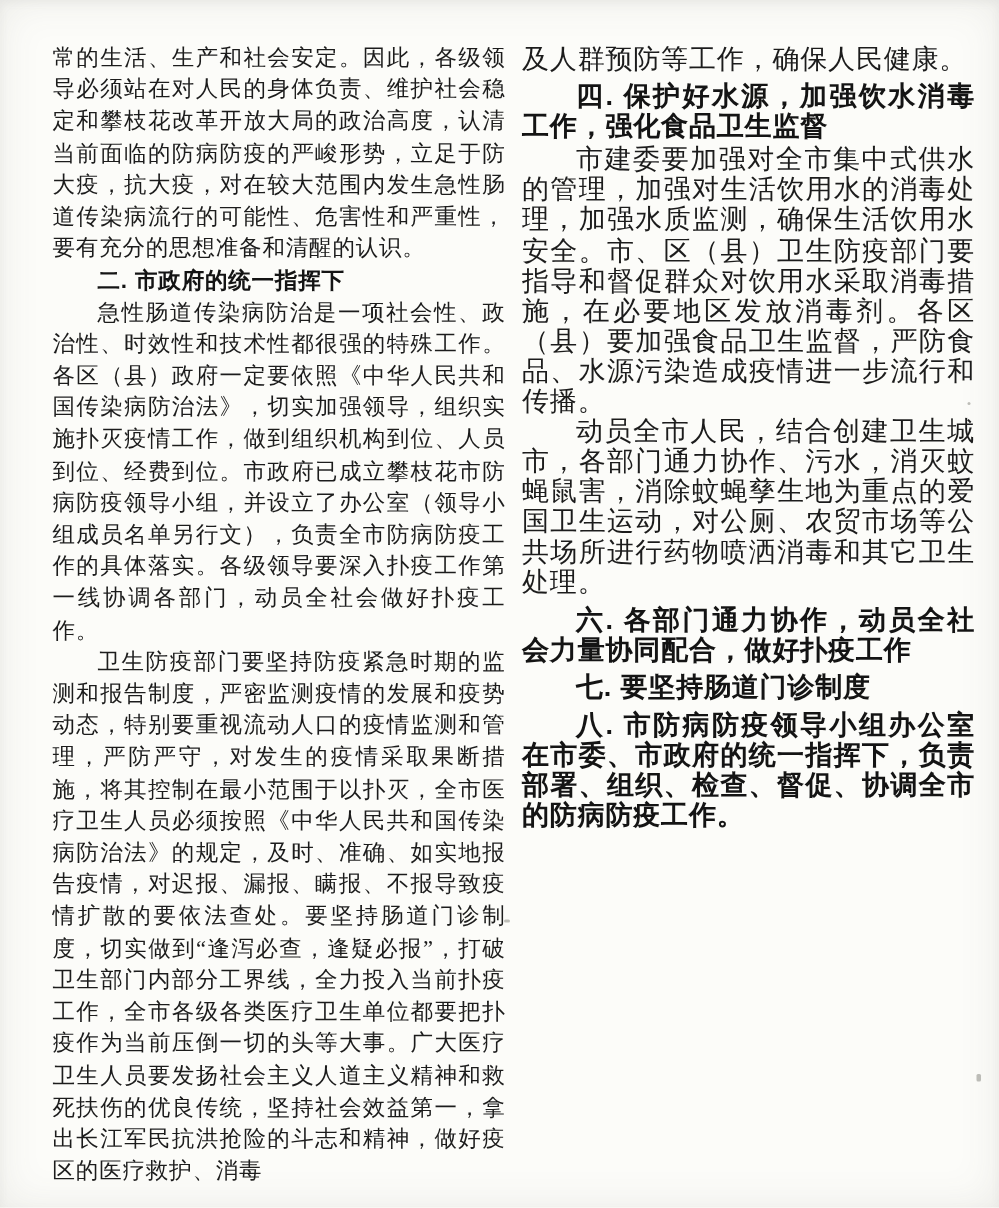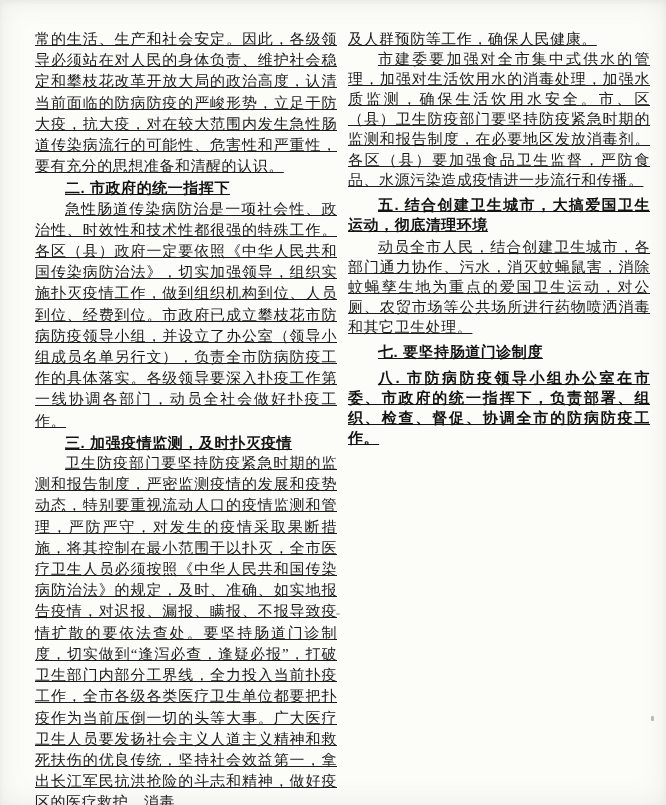--- a/index.html
+++ b/index.html
@@ -12,25 +12,24 @@
   .scan-frame {
     position:absolute; inset:0; pointer-events:none;
     box-shadow: inset 0 0 28px rgba(90,90,80,0.10), inset 0 2px 6px rgba(120,120,110,0.08);
   }
   .page {
     position:absolute; top:29px; left:35px; right:16px; bottom:0;
     display:flex; gap:11px;
   }
   .column { width:302px; }
   .col-left  { font-size:15px; line-height:21.2px; }
-  .col-right { font-size:15px; line-height:20.1px; }
+  .col-right { font-size:18px; line-height:20.1px; }
   p {
     margin:0; text-align:justify; letter-spacing:0.55px;
     word-break:break-all;
-    text-decoration:underline;
   }
   p.body { text-indent:2em; }
   p.cont { text-indent:0; }
   p.heading {
     font-weight:bold; text-indent:2em;
     font-family:"Liberation Sans","DejaVu Sans",sans-serif;
     color:#141414;
   }
   .col-right p.heading { margin-top:5px; margin-bottom:2px; }
   p.heading-body {
@@ -48,29 +47,29 @@
 <body>
 
 <div class="scan-frame"></div>
 
 <div class="page">
 
   <div class="column col-left">
     <p class="body cont">常的生活、生产和社会安定。因此，各级领导必须站在对人民的身体负责、维护社会稳定和攀枝花改革开放大局的政治高度，认清当前面临的防病防疫的严峻形势，立足于防大疫，抗大疫，对在较大范围内发生急性肠道传染病流行的可能性、危害性和严重性，要有充分的思想准备和清醒的认识。</p>
     <p class="heading">二. 市政府的统一指挥下</p>
     <p class="body">急性肠道传染病防治是一项社会性、政治性、时效性和技术性都很强的特殊工作。各区（县）政府一定要依照《中华人民共和国传染病防治法》，切实加强领导，组织实施扑灭疫情工作，做到组织机构到位、人员到位、经费到位。市政府已成立攀枝花市防病防疫领导小组，并设立了办公室（领导小组成员名单另行文），负责全市防病防疫工作的具体落实。各级领导要深入扑疫工作第一线协调各部门，动员全社会做好扑疫工作。</p>
-    <p class="heading">三. 加强疫情监测，及时扑灭疫情</p>
     <p class="body">卫生防疫部门要坚持防疫紧急时期的监测和报告制度，严密监测疫情的发展和疫势动态，特别要重视流动人口的疫情监测和管理，严防严守，对发生的疫情采取果断措施，将其控制在最小范围于以扑灭，全市医疗卫生人员必须按照《中华人民共和国传染病防治法》的规定，及时、准确、如实地报告疫情，对迟报、漏报、瞒报、不报导致疫情扩散的要依法查处。要坚持肠道门诊制度，切实做到“逢泻必查，逢疑必报”，打破卫生部门内部分工界线，全力投入当前扑疫工作，全市各级各类医疗卫生单位都要把扑疫作为当前压倒一切的头等大事。广大医疗卫生人员要发扬社会主义人道主义精神和救死扶伤的优良传统，坚持社会效益第一，拿出长江军民抗洪抢险的斗志和精神，做好疫区的医疗救护、消毒</p>
   </div>
 
   <div class="column col-right">
     <p class="body cont">及人群预防等工作，确保人民健康。</p>
-    <p class="body">市建委要加强对全市集中式供水的管理，加强对生活饮用水的消毒处理，加强水质监测，确保生活饮用水安全。市、区（县）卫生防疫部门要坚持防疫紧急时期的监测和报告制度，在必要地区发放消毒剂。各区（县）要加强食品卫生监督，严防食品、水源污染造成疫情进一步流行和传播。</p>
-    <p class="heading">五. 结合创建卫生城市，大搞爱国卫生运动，彻底清理环境</p>
+    <p class="heading">四. 保护好水源，加强饮水消毒工作，强化食品卫生监督</p>
+    <p class="body">市建委要加强对全市集中式供水的管理，加强对生活饮用水的消毒处理，加强水质监测，确保生活饮用水安全。市、区（县）卫生防疫部门要指导和督促群众对饮用水采取消毒措施，在必要地区发放消毒剂。各区（县）要加强食品卫生监督，严防食品、水源污染造成疫情进一步流行和传播。</p>
     <p class="body">动员全市人民，结合创建卫生城市，各部门通力协作、污水，消灭蚊蝇鼠害，消除蚊蝇孳生地为重点的爱国卫生运动，对公厕、农贸市场等公共场所进行药物喷洒消毒和其它卫生处理。</p>
+    <p class="heading">六. 各部门通力协作，动员全社会力量协同配合，做好扑疫工作</p>
     <p class="heading">七. 要坚持肠道门诊制度</p>
     <p class="heading-body">八. 市防病防疫领导小组办公室在市委、市政府的统一指挥下，负责部署、组织、检查、督促、协调全市的防病防疫工作。</p>
   </div>
 
 </div>
 
 <div class="speck speck-1"></div>
 <div class="speck speck-2"></div>
 <div class="speck speck-3"></div>
 

